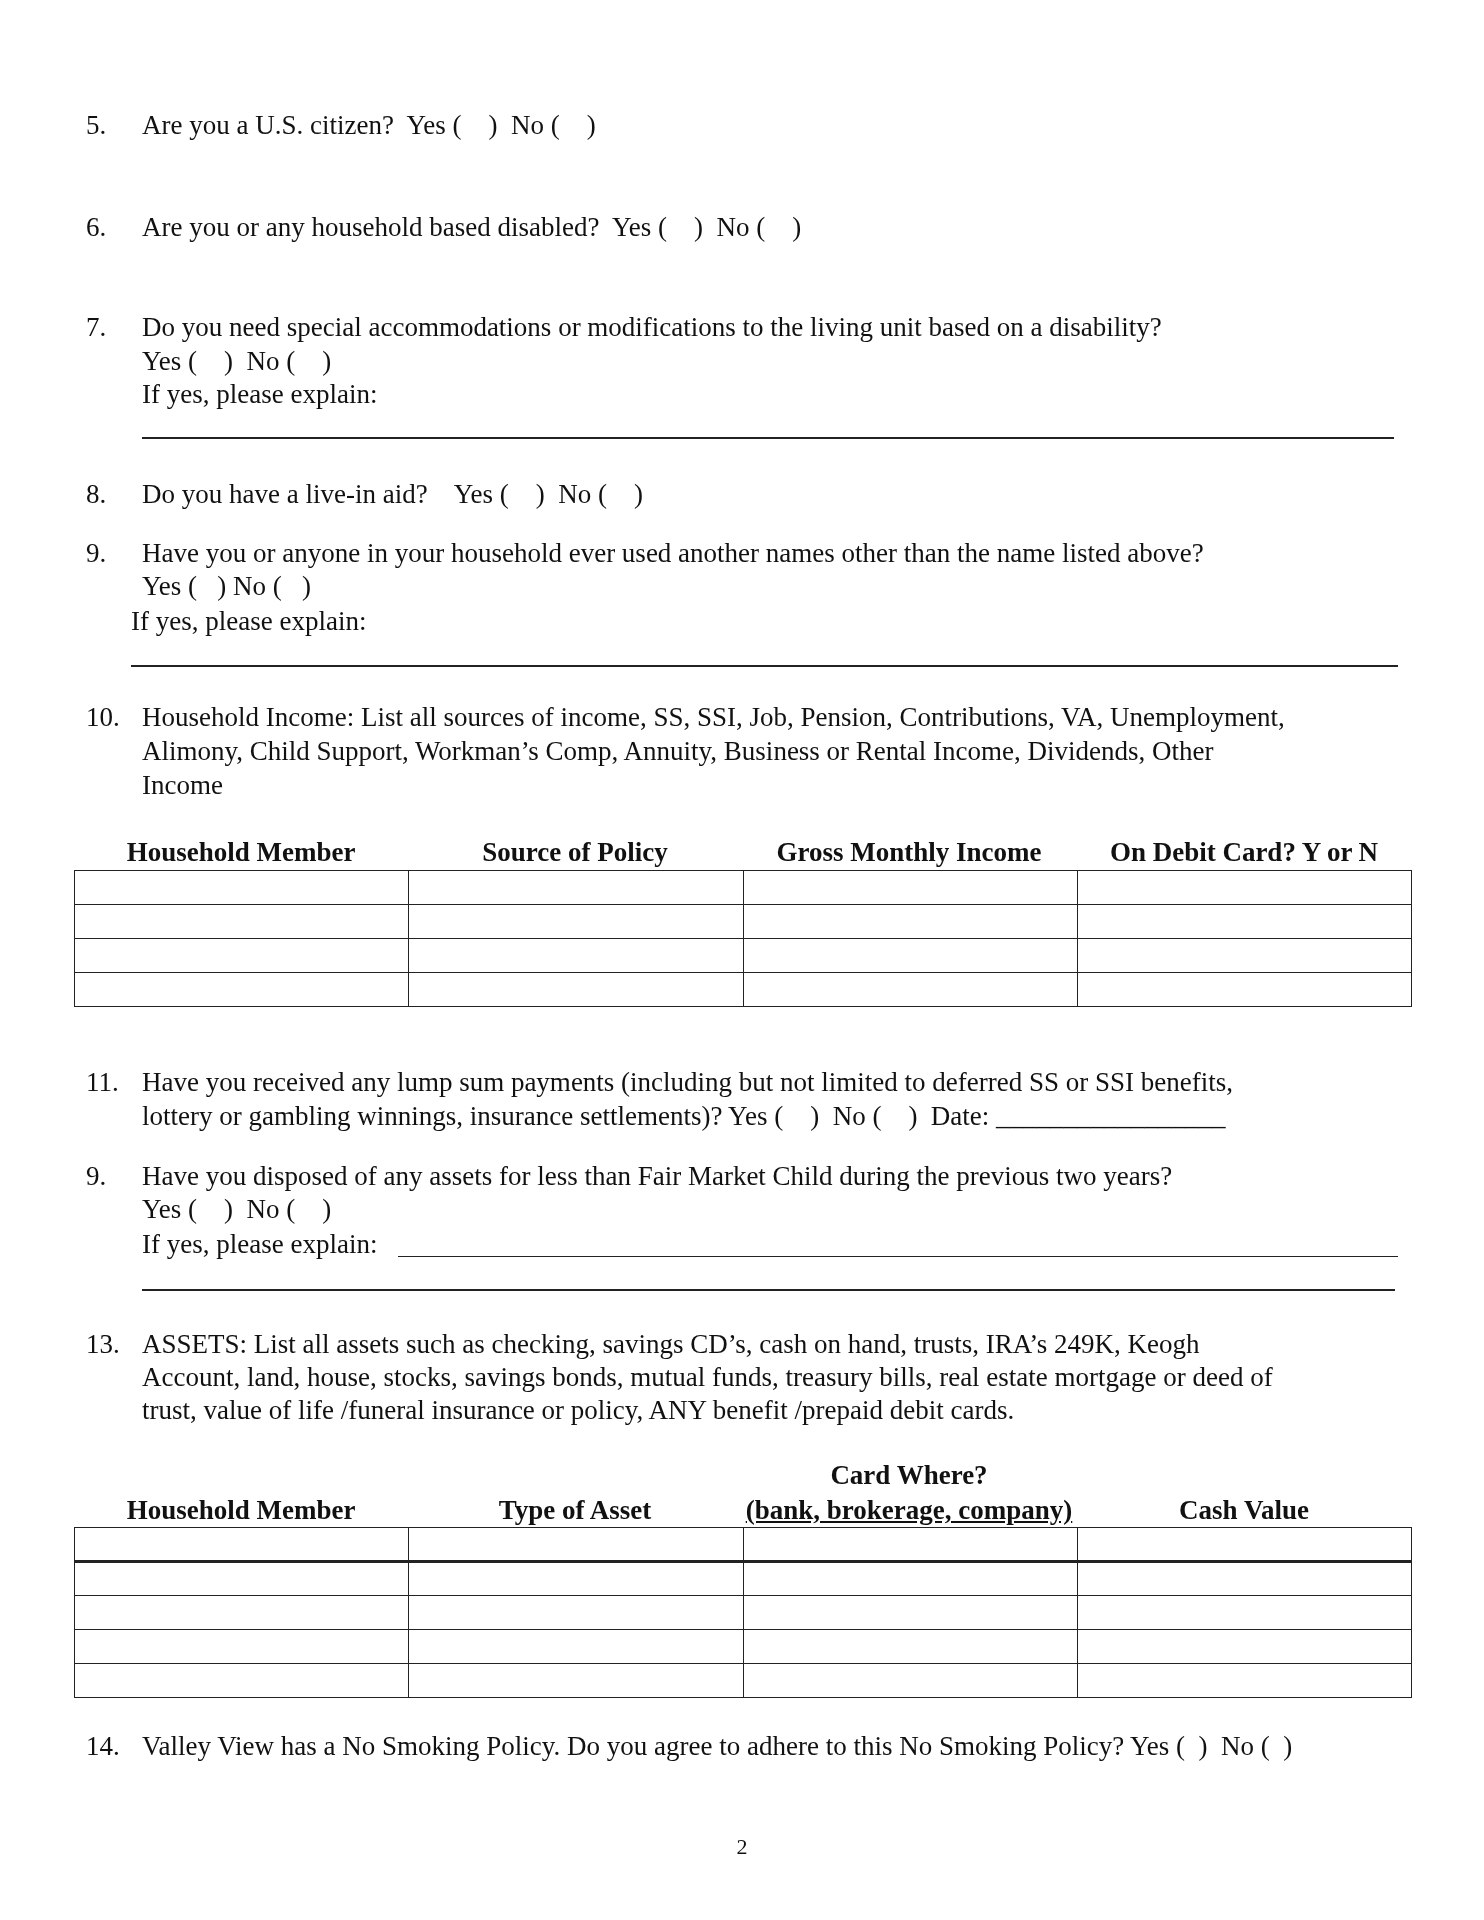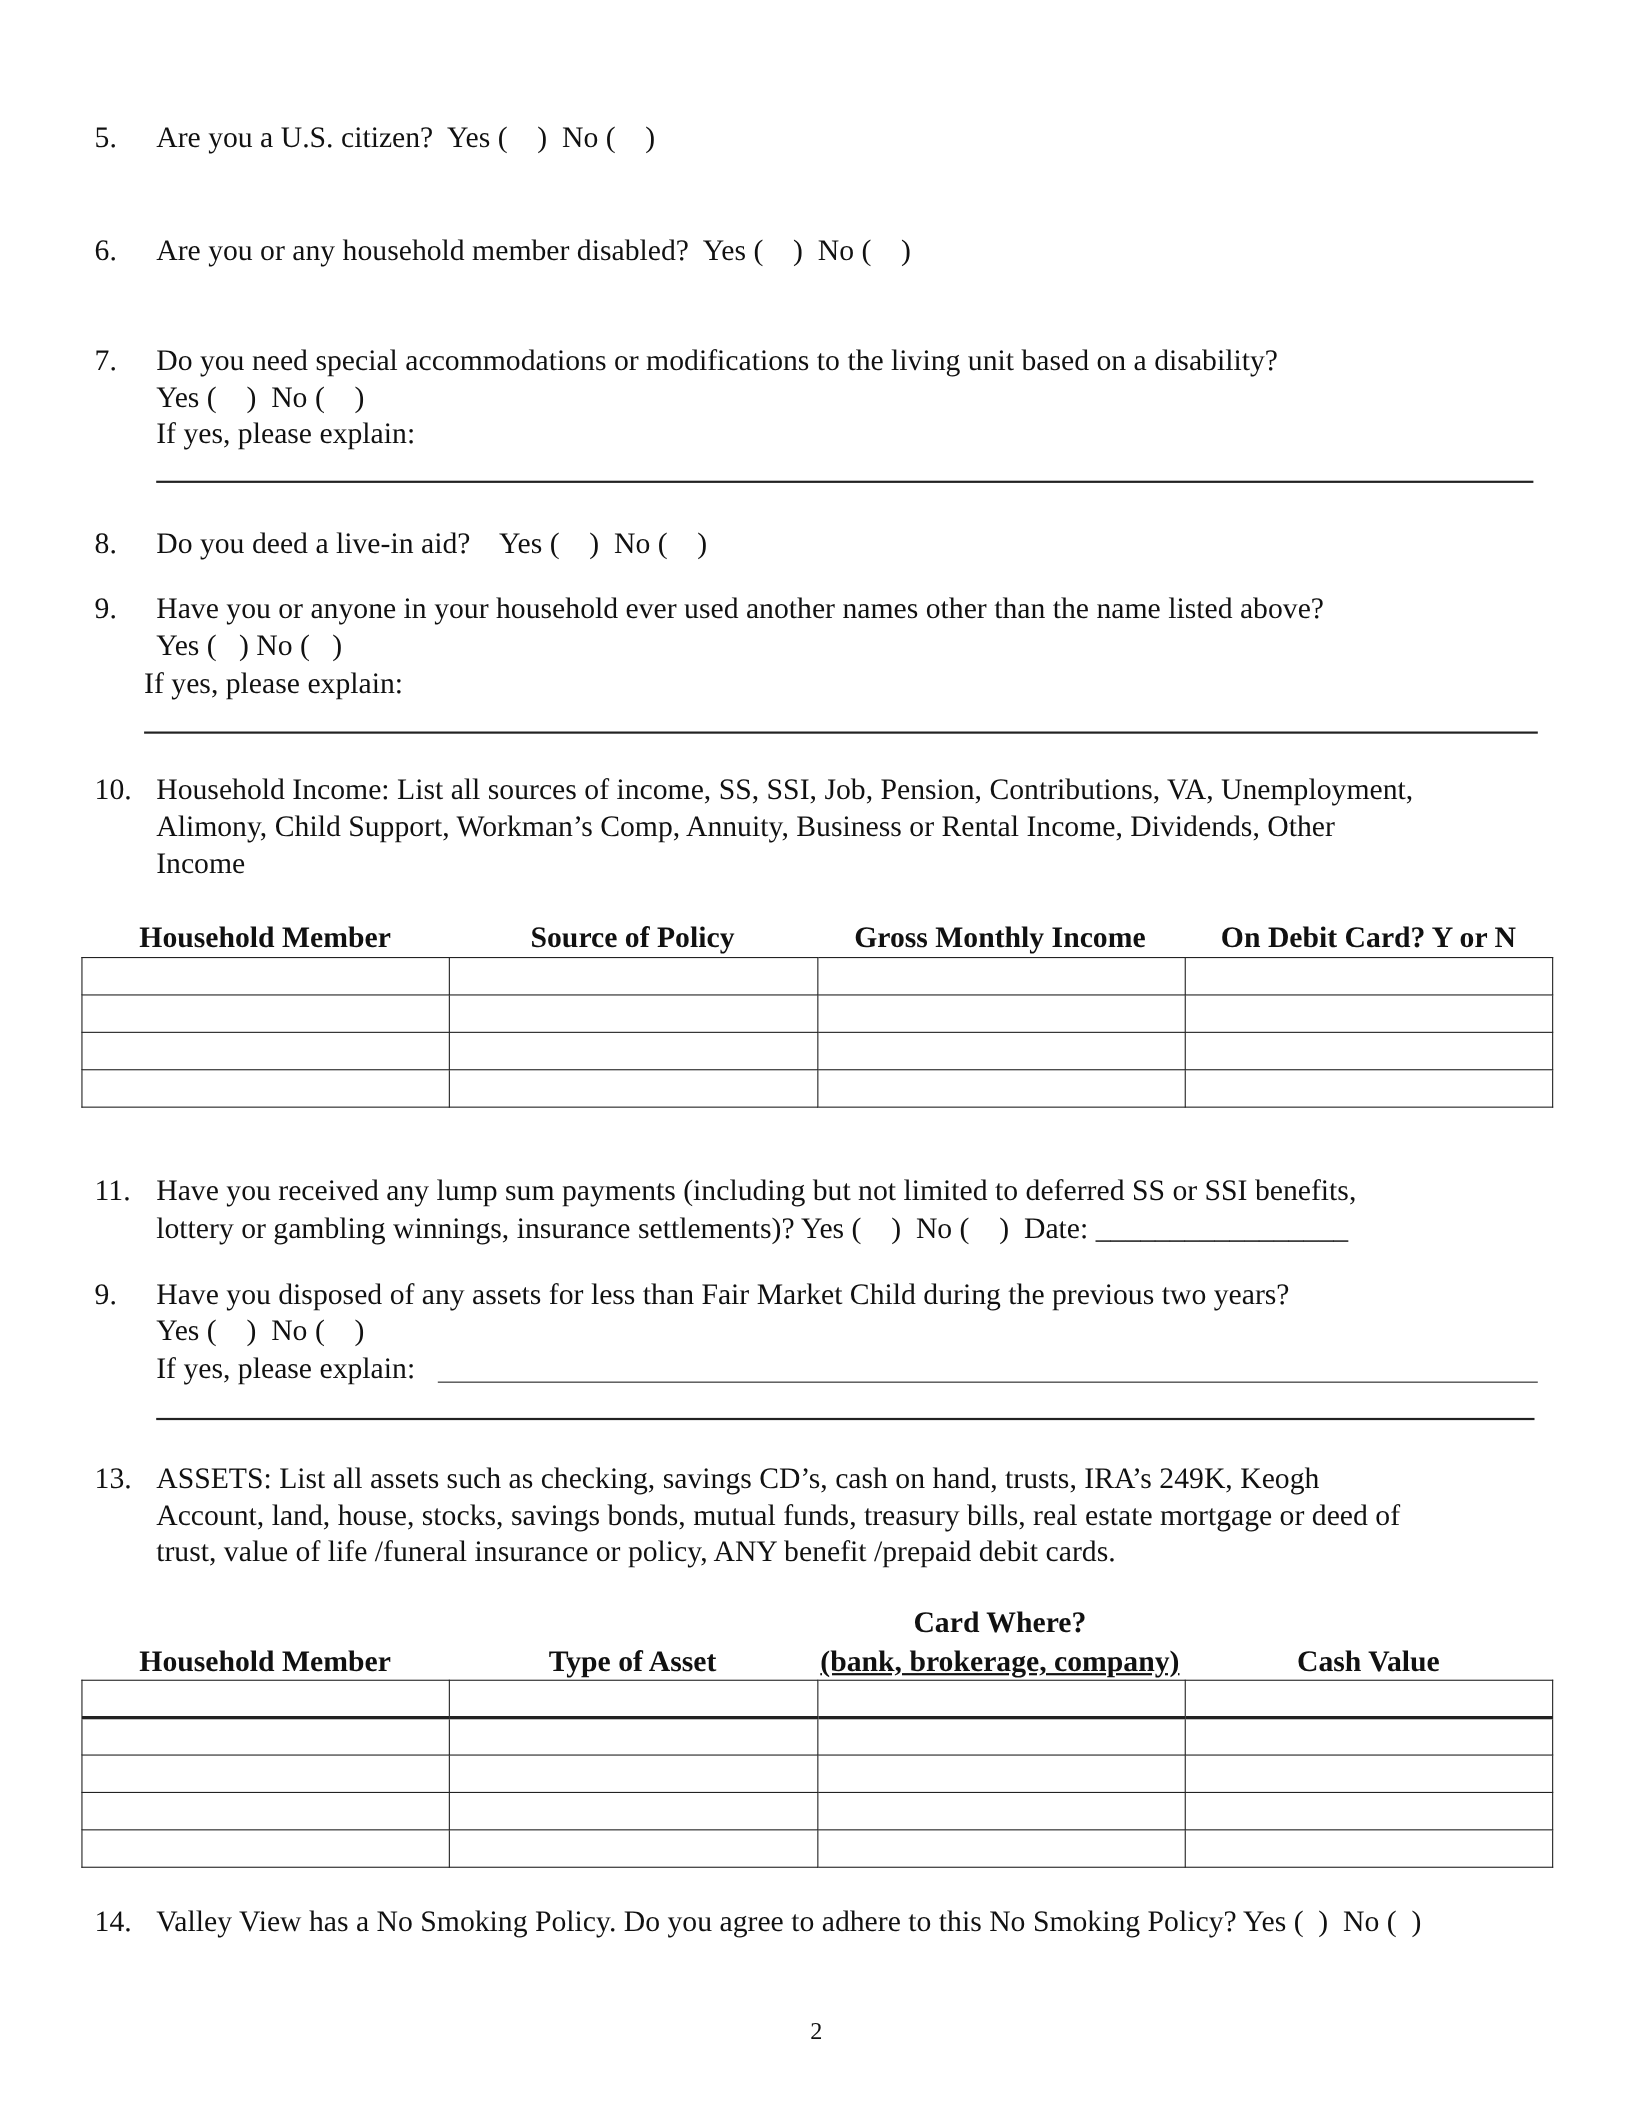--- a/index.html
+++ b/index.html
@@ -23,34 +23,34 @@
 </head>
 <body>
 
 <div>
   <span class="num" style="top:108px">5.</span>
   <span class="txt yesno" style="top:108px">Are you a U.S. citizen?  Yes (    )  No (    )</span>
 </div>
 
 <div>
   <span class="num" style="top:210px">6.</span>
-  <span class="txt yesno" style="top:210px">Are you or any household member disabled?  Yes (    )  No (    )</span>
+  <span class="txt yesno" style="top:210px">Are you or any household based disabled?  Yes (    )  No (    )</span>
 </div>
 
 <div>
   <span class="num" style="top:310px">7.</span>
   <span class="txt" style="top:310px">Do you need special accommodations or modifications to the living unit based on a disability?</span>
   <span class="txt yesno" style="top:344px">Yes (    )  No (    )</span>
   <span class="txt" style="top:377px">If yes, please explain:</span>
   <div class="rule" style="top:437px; left:142px; width:1252px;"></div>
 </div>
 
 <div>
   <span class="num" style="top:477px">8.</span>
-  <span class="txt yesno" style="top:477px">Do you deed a live-in aid?    Yes (    )  No (    )</span>
+  <span class="txt yesno" style="top:477px">Do you have a live-in aid?    Yes (    )  No (    )</span>
 </div>
 
 <div>
   <span class="num" style="top:536px">9.</span>
   <span class="txt" style="top:536px">Have you or anyone in your household ever used another names other than the name listed above?</span>
   <span class="txt yesno" style="top:569px">Yes (   ) No (   )</span>
   <span class="txt2" style="top:604px">If yes, please explain:</span>
   <div class="rule" style="top:665px; left:131px; width:1267px;"></div>
 </div>
 

